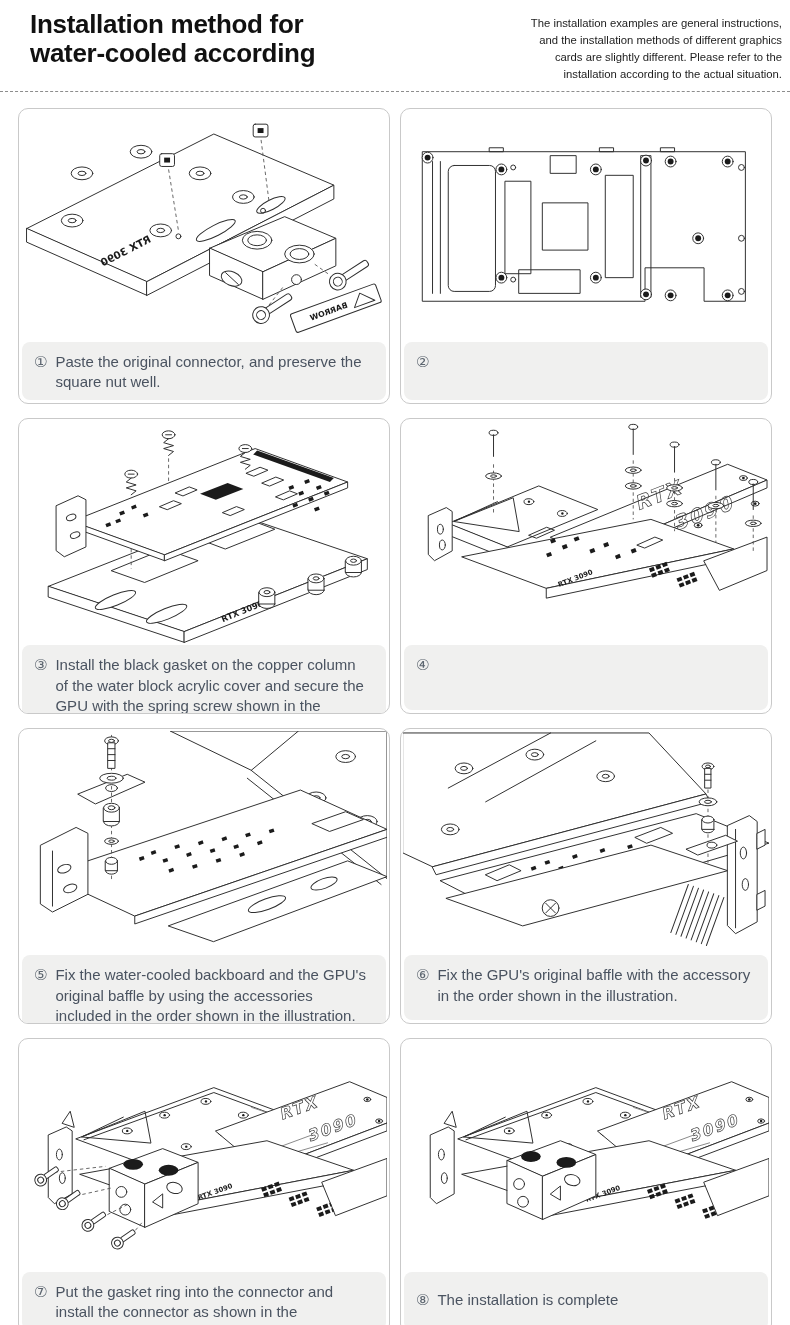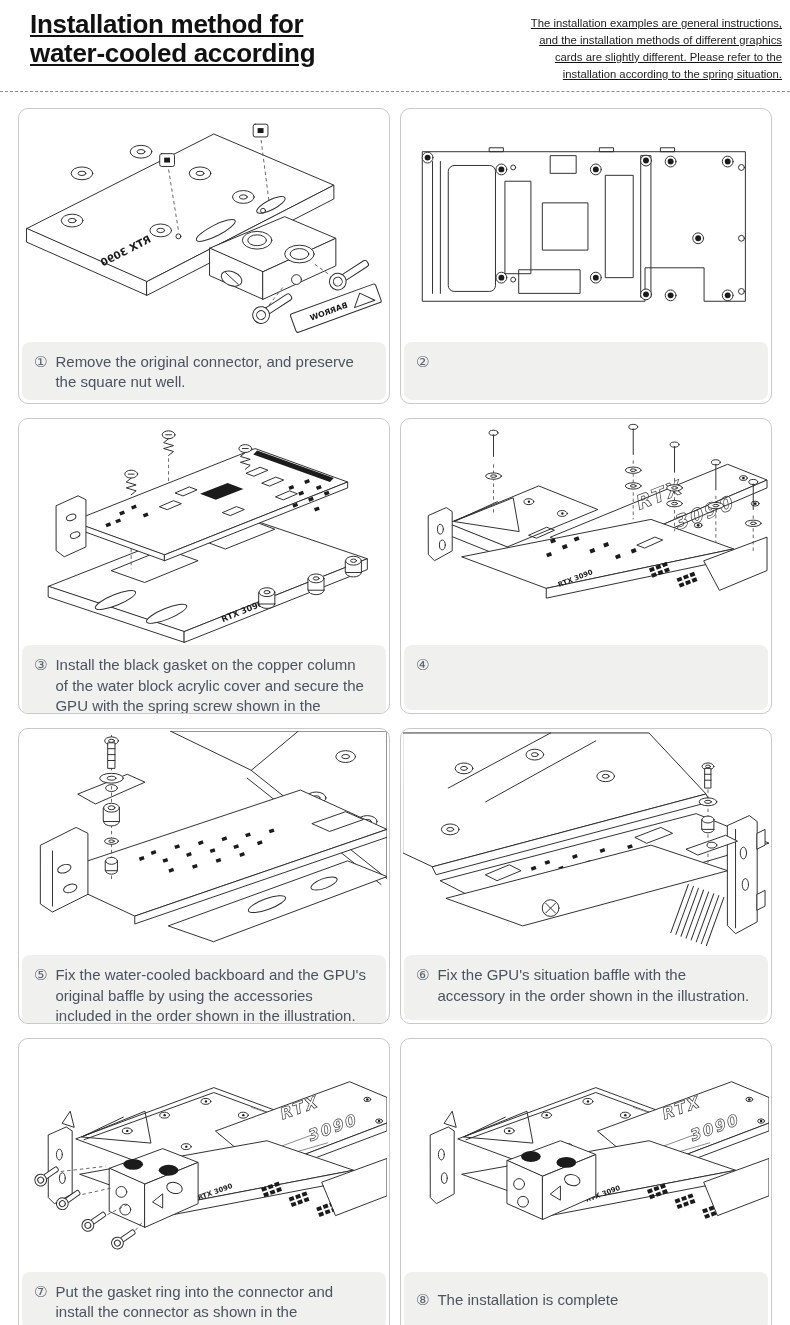--- a/index.html
+++ b/index.html
@@ -1,17 +1,17 @@
 <!DOCTYPE html>
 <html><head>
 <meta charset="utf-8">
 <style>
   html,body{margin:0;padding:0;background:#fff;}
   body{width:790px;height:1325px;font-family:"Liberation Sans","DejaVu Sans",sans-serif;color:#111;overflow:hidden;}
-  .page-header{display:flex;justify-content:space-between;align-items:flex-start;padding:10px 6px 6px 30px;text-decoration:underline;}
+  .page-header{display:flex;justify-content:space-between;align-items:flex-start;padding:10px 6px 6px 30px;}
   .title{font-size:26px;font-weight:bold;line-height:1.12;letter-spacing:-0.3px;color:#111;}
   .note{width:262px;font-size:11.3px;line-height:1.5;text-align:right;color:#1c1c1c;margin-top:5px;padding-right:2px;}
   .divider{width:100%;border-top:1.6px dashed #8d8d8d;height:0;margin-top:2px;}
   .grid{display:grid;grid-template-columns:372px 372px;column-gap:10px;row-gap:14px;padding:16px 18px 0 18px;}
   .panel{border:1px solid #c9c9c9;border-radius:10px;height:296px;display:flex;flex-direction:column;background:#fff;box-sizing:border-box;overflow:hidden;}
   .figure{flex:1;display:flex;align-items:center;justify-content:center;padding:2px;}
   .figure svg{width:100%;height:100%;}
   .caption{margin:0 3px 3px 3px;background:#f0f0ef;border-radius:8px;display:flex;gap:8px;padding:10px 14px 8px 12px;font-size:15px;line-height:1.38;color:#4a5360;box-sizing:border-box;}
   .cap-2{height:58px;}
   .cap-3{height:74px;}
@@ -28,21 +28,21 @@
   .otext{font-family:"DejaVu Sans",sans-serif;font-weight:bold;fill:none;stroke:#3a3a3a;stroke-width:0.7;letter-spacing:2px;}
 </style>
 </head>
 <body>
 
 <header class="page-header">
   <div class="title">
     <div>Installation method for</div>
     <div>water-cooled according</div>
   </div>
-  <div class="note">The installation examples are general instructions, and the installation methods of different graphics cards are slightly different. Please refer to the installation according to the spring situation.</div>
+  <div class="note">The installation examples are general instructions, and the installation methods of different graphics cards are slightly different. Please refer to the installation according to the actual situation.</div>
 </header>
 <div class="divider"></div>
 
 <main class="grid">
 
   <section class="panel">
     <div class="figure">
       <svg viewBox="0 0 372 226" preserveAspectRatio="xMidYMid meet">
         <g>
           <polygon class="fw" points="6,116 196,20 318,72 128,170"></polygon>
@@ -102,21 +102,21 @@
         </g>
         <g transform="translate(320,197) rotate(-20)">
           <rect class="fw" x="-46" y="-10" width="92" height="20" rx="2"></rect>
           <polygon class="ln" points="28,-6 40,6 18,6"></polygon>
           <text class="dtext" font-size="8" text-anchor="middle" transform="translate(-8,3.5) scale(-1,1)">BARROW</text>
         </g>
       </svg>
     </div>
     <div class="caption cap-2">
       <span class="num">①</span>
-      <p>Remove the original connector, and preserve the square nut well.</p>
+      <p>Paste the original connector, and preserve the square nut well.</p>
     </div>
   </section>
 
   <section class="panel">
     <div class="figure">
       <svg viewBox="0 0 372 226" preserveAspectRatio="xMidYMid meet">
         <g>
           <path class="fw" d="M20,38 H348 V190 H306 V156 H246 V190 H20 Z"></path>
           <rect class="ln" x="88" y="34" width="14" height="4"></rect>
             <rect class="ln" x="200" y="34" width="14" height="4"></rect>
@@ -517,21 +517,21 @@
           <ellipse class="fw" cx="310" cy="100" rx="6" ry="3.5"></ellipse>
             <rect class="fw" x="304" y="90" width="12" height="10"></rect>
             <ellipse class="fw" cx="310" cy="90" rx="6" ry="3.5"></ellipse>
           <polygon class="fw" points="288,120 328,106 340,112 300,126"></polygon>
           <ellipse class="fw" cx="314" cy="116" rx="5" ry="3"></ellipse>
         </g>
       </svg>
     </div>
     <div class="caption cap-3">
       <span class="num">⑥</span>
-      <p>Fix the GPU's situation baffle with the accessory in the order shown in the illustration.</p>
+      <p>Fix the GPU's original baffle with the accessory in the order shown in the illustration.</p>
     </div>
   </section>
 
   <section class="panel">
     <div class="figure">
       <svg viewBox="0 0 372 226" preserveAspectRatio="xMidYMid meet">
         <g>
           <polygon class="fw" points="28,92 46,84 52,88 52,152 34,162 28,156"></polygon>
           <polygon class="fw" points="42,80 50,68 54,84"></polygon>
           <ellipse class="fw" cx="39" cy="112" rx="3" ry="5.5"></ellipse>

